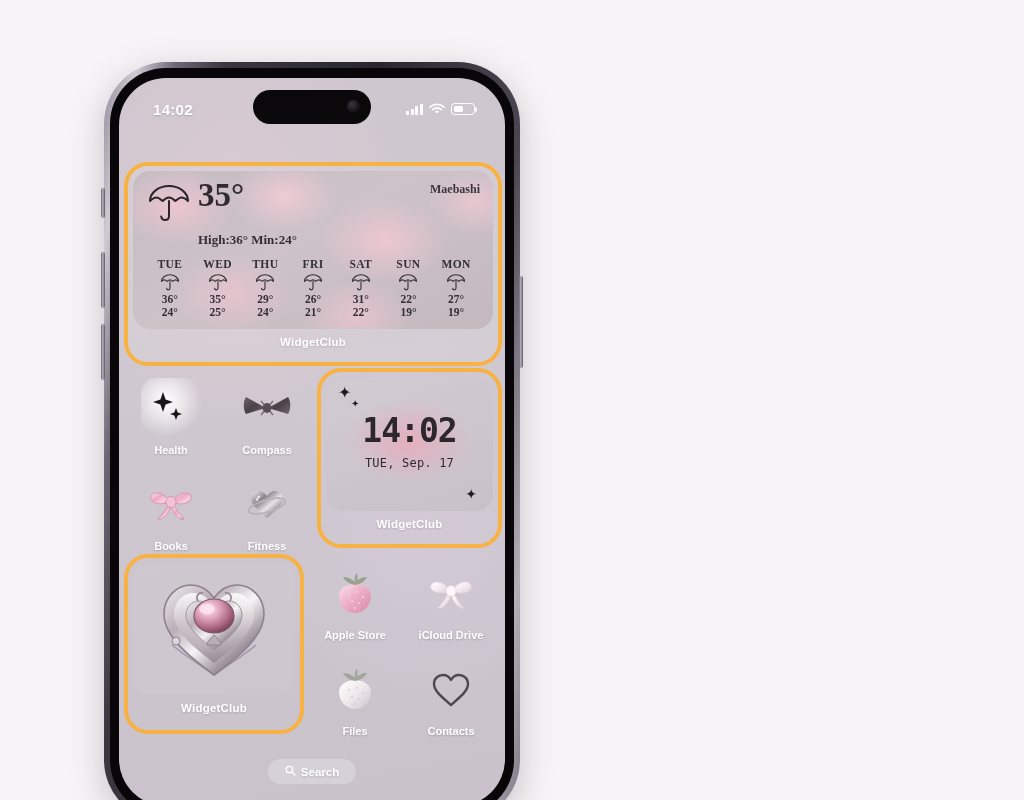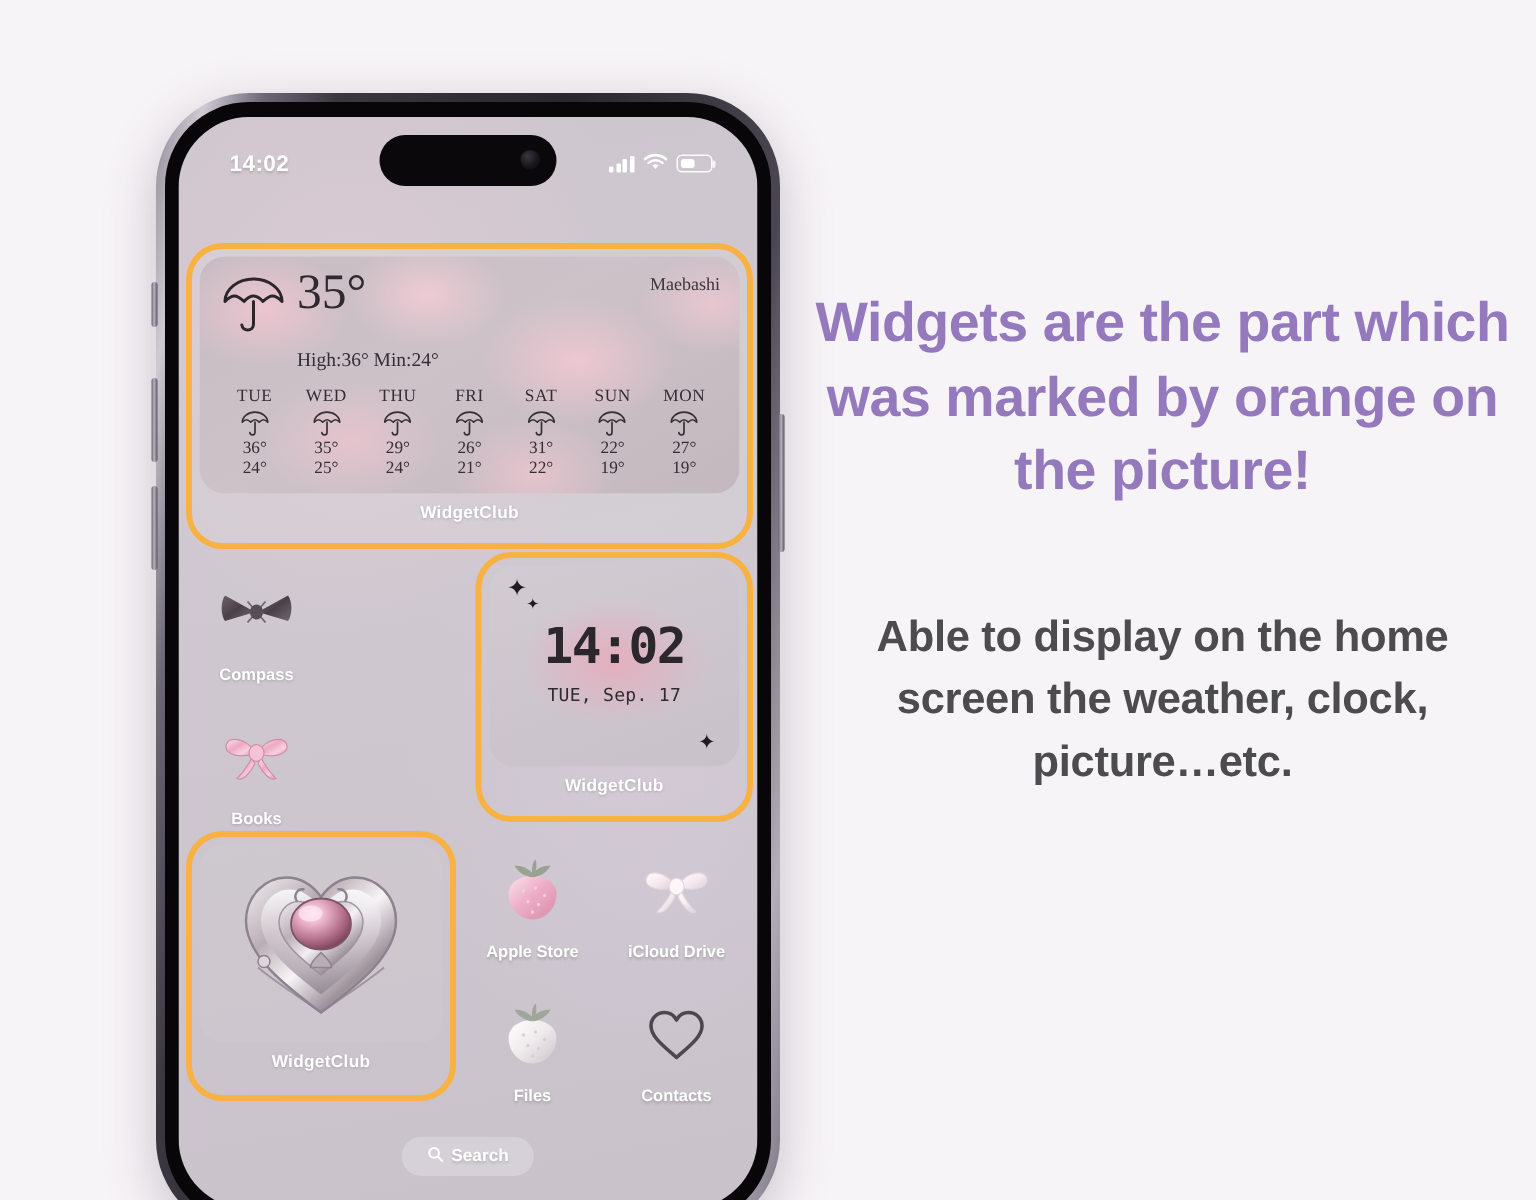--- a/index.html
+++ b/index.html
@@ -105,20 +105,21 @@
   #weather{
     position:relative; width:100%; height:158px; border-radius:17px; overflow:hidden;
     background:
       radial-gradient(ellipse 26% 40% at 12% 22%, rgba(243,198,210,.85), rgba(243,198,210,0) 62%),
       radial-gradient(ellipse 24% 36% at 42% 16%, rgba(246,205,215,.8), rgba(246,205,215,0) 62%),
       radial-gradient(ellipse 28% 42% at 70% 44%, rgba(243,200,211,.85), rgba(243,200,211,0) 64%),
       radial-gradient(ellipse 22% 34% at 95% 20%, rgba(244,202,213,.7), rgba(244,202,213,0) 62%),
       radial-gradient(ellipse 26% 40% at 28% 78%, rgba(240,196,208,.7), rgba(240,196,208,0) 64%),
       radial-gradient(ellipse 24% 38% at 62% 92%, rgba(242,199,210,.7), rgba(242,199,210,0) 64%),
       linear-gradient(150deg,#c6bcc2 0%,#cdc2c8 45%,#c2b8be 100%);
+    font-weight: bold;
   }
   .w-top{ position:relative; display:flex; align-items:flex-start; padding:8px 0 0 14px; }
   .umb{ width:44px; height:40px; position:relative; margin-top:3px; }
   .umb svg{ width:100%; height:100%; }
   .w-temp{ margin-left:7px; }
   #w-now{ font-family:"Liberation Serif", serif; font-size:33px; line-height:1; color:#2e2a2f; }
   #w-hl{ font-family:"Liberation Serif", serif; font-size:13px; color:#332f34; margin-top:20px; }
   #w-city{
     position:absolute; right:13px; top:11px;
     font-family:"Liberation Serif", serif; font-size:12px; color:#3a353b;
@@ -333,20 +334,30 @@
                 </div>
             </div>
             <div class="wlabel">WidgetClub</div>
           </div>
           <div class="hl-box" id="hl-weather"></div>
 
           <div id="apps-left">
               <div class="arow">
                 <div class="app">
                   <div class="ic">
+                    <div style="position:absolute;inset:0;background:radial-gradient(circle at 42% 38%,#fff 0%,rgba(255,255,255,.55) 34%,rgba(233,220,226,0) 70%)"></div>
+    <svg viewBox="0 0 60 60" style="position:relative;width:100%;height:100%">
+      <path d="M22 14l2.6 7.4L32 24l-7.4 2.6L22 34l-2.6-7.4L12 24l7.4-2.6z" fill="#191519"></path>
+      <path d="M35 30l1.7 4.6L41 36l-4.3 1.4L35 42l-1.7-4.6L29 36l4.3-1.4z" fill="#191519"></path>
+    </svg>
+                  </div>
+                  <div class="nm">Health</div>
+                </div>
+                <div class="app">
+                  <div class="ic">
                     <svg viewBox="0 0 60 60" style="width:100%;height:100%">
       <defs>
                         <linearGradient id="dbw" x1="0" y1="0" x2="1" y2="1">
         <stop offset="0" stop-color="#6d6168"></stop>
                           <stop offset=".5" stop-color="#4a4147"></stop>
                           <stop offset="1" stop-color="#736771"></stop>
       </linearGradient>
                       </defs>
       <path d="M29 30L9 19c-3 4-3 13 0 17z" fill="url(#dbw)"></path>
       <path d="M31 30l20-11c3 4 3 13 0 17z" fill="url(#dbw)"></path>
@@ -370,20 +381,38 @@
       </linearGradient>
                       </defs>
       <path d="M28 26C22 18 12 17 10 22c-2 5 5 10 17 7z" fill="url(#pbw)" stroke="#cf8fab" stroke-width=".8"></path>
       <path d="M32 26c6-8 16-9 18-4 2 5-5 10-17 7z" fill="url(#pbw)" stroke="#cf8fab" stroke-width=".8"></path>
       <path d="M27 31c-3 6-8 12-10 14 4 2 9-4 12-10z" fill="url(#pbw)" stroke="#cf8fab" stroke-width=".8"></path>
       <path d="M33 31c3 6 8 12 10 14-4 2-9-4-12-10z" fill="url(#pbw)" stroke="#cf8fab" stroke-width=".8"></path>
       <ellipse cx="30" cy="28" rx="5" ry="5.6" fill="#f6c2d6" stroke="#cf8fab" stroke-width=".8"></ellipse>
     </svg>
                   </div>
                   <div class="nm">Books</div>
+                </div>
+                <div class="app">
+                  <div class="ic">
+                    <svg viewBox="0 0 60 60" style="width:100%;height:100%">
+      <defs>
+                        <linearGradient id="chh" x1="0" y1="0" x2="1" y2="1">
+        <stop offset="0" stop-color="#f2eef1"></stop>
+                          <stop offset=".32" stop-color="#8d838c"></stop>
+        <stop offset=".56" stop-color="#e9e3e8"></stop>
+                          <stop offset="1" stop-color="#3f3942"></stop>
+      </linearGradient>
+                      </defs>
+      <path d="M30 44C22 37 14 31 14 25c0-5 4-8 8-8 3 0 6 2 8 5 2-3 5-5 8-5 4 0 8 3 8 8 0 6-8 12-16 19z" fill="url(#chh)"></path>
+      <ellipse cx="30" cy="32" rx="19" ry="6" fill="none" stroke="#b9b0b8" stroke-width="1.8" transform="rotate(-16 30 32)"></ellipse>
+      <path d="M23 22c-2 1-3 3-3 5" stroke="#fff" stroke-width="1.6" fill="none" opacity=".8"></path>
+    </svg>
+                  </div>
+                  <div class="nm">Fitness</div>
                 </div>
               </div>
             </div>
 
           <div id="clock-wrap">
             <div id="clock">
               <span class="spark" id="sp1">✦</span>
               <span class="spark" id="sp2">✦</span>
               <span class="spark" id="sp3">✦</span>
               <div id="clk-time">14:02</div>
@@ -531,18 +560,14 @@
               </svg>
             </span>
             <span>Search</span>
           </div>
 
         </div>
       </div>
     </div>
   </div>
 
-  <div id="copy">
-    <div id="headline">Widgets are the part which was marked by orange on the picture!</div>
-    <div id="subcopy">Able to display on the home screen the weather, clock, picture…etc.</div>
-  </div>
 
 </div>
 
 </body></html>

